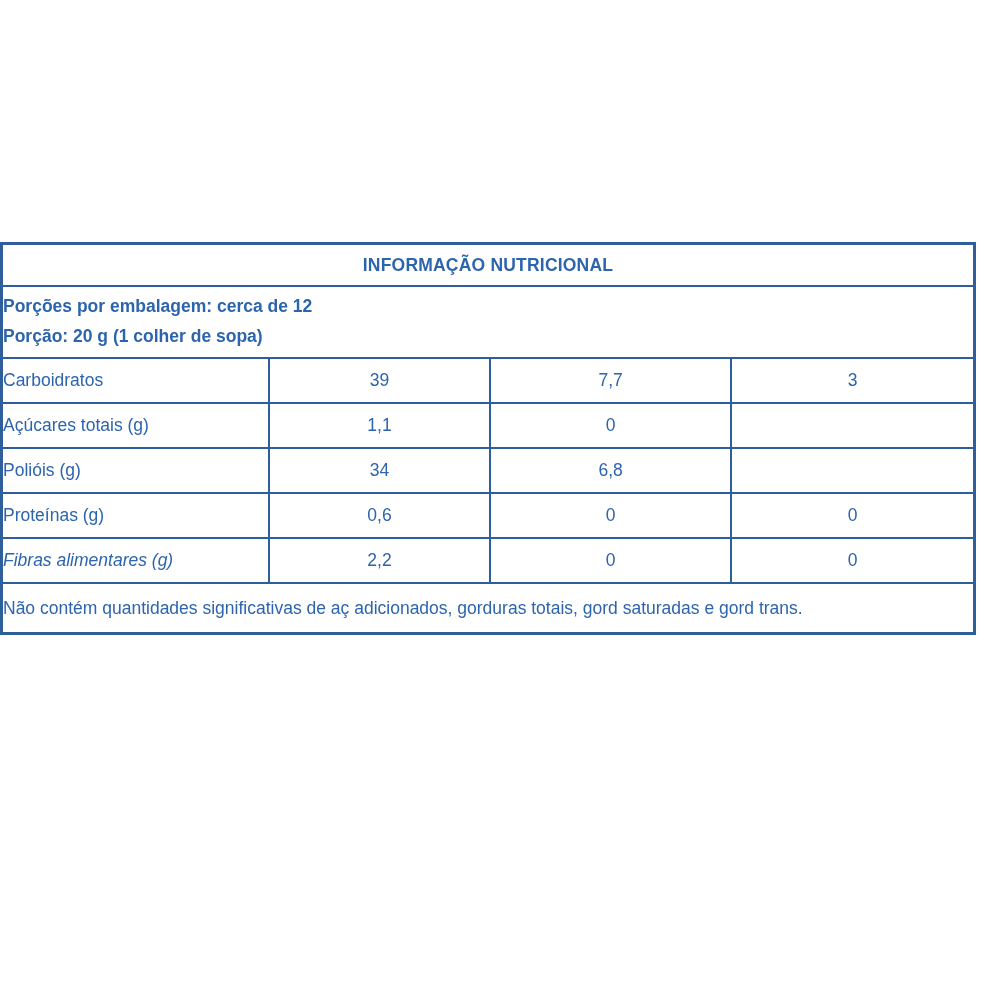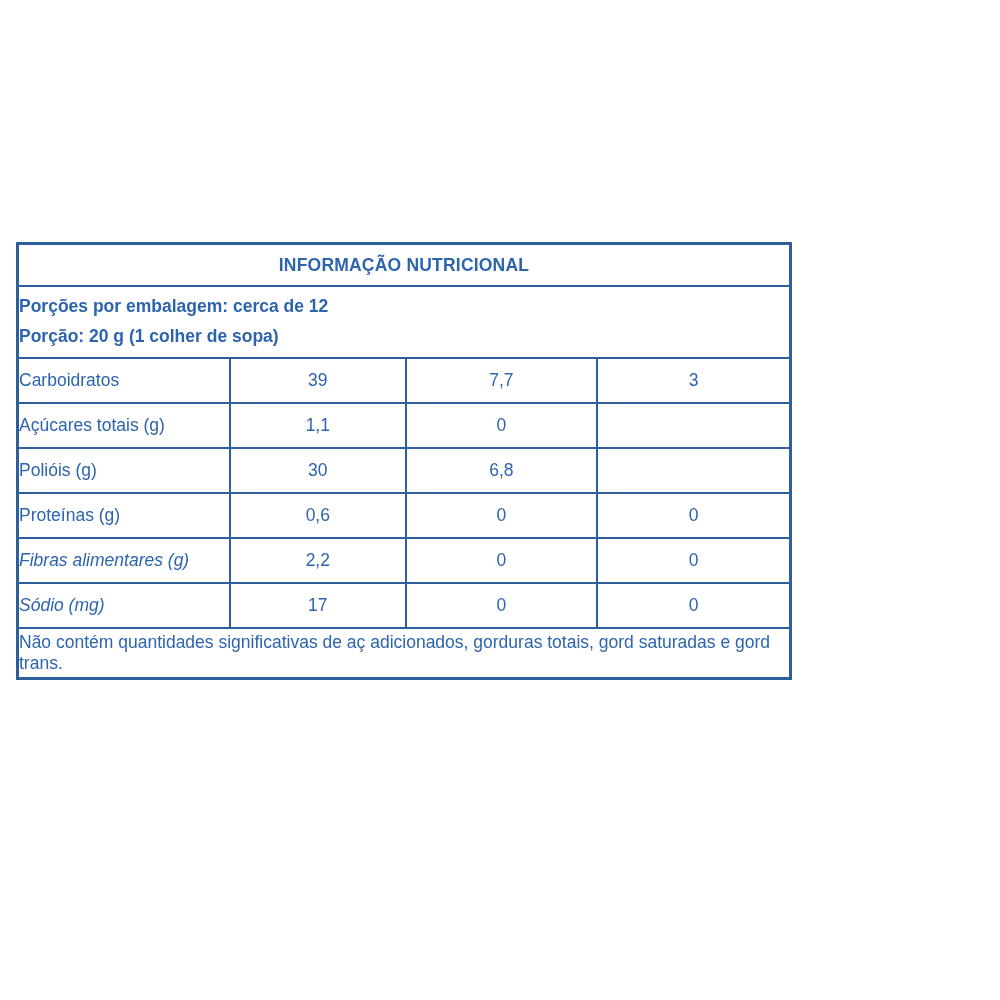--- a/index.html
+++ b/index.html
@@ -11,23 +11,23 @@
     font-family: "Liberation Sans", sans-serif;
   }
   .page {
     position: relative;
     width: 1000px;
     height: 1000px;
     background: #ffffff;
   }
   .table-wrap {
     position: absolute;
-    left: 16px;
+    left: 0;
     top: 242px;
-    width: 776px;
+    width: 976px;
   }
   table.nutri {
     width: 100%;
     border-collapse: collapse;
     border: 3px solid #2f5f9b;
     table-layout: fixed;
   }
   table.nutri td {
     border: 2px solid #2f5f9b;
     color: #2d64ae;
@@ -106,42 +106,36 @@
           <td class="val-cell">3</td>
         </tr>
         <tr class="data-row">
           <td class="label-cell">Açúcares totais (g)</td>
           <td class="val-cell">1,1</td>
           <td class="val-cell">0</td>
           <td class="val-cell"></td>
         </tr>
         <tr class="data-row">
           <td class="label-cell">Polióis (g)</td>
-          <td class="val-cell">30</td>
+          <td class="val-cell">34</td>
           <td class="val-cell">6,8</td>
           <td class="val-cell"></td>
         </tr>
         <tr class="data-row">
           <td class="label-cell">Proteínas (g)</td>
           <td class="val-cell">0,6</td>
           <td class="val-cell">0</td>
           <td class="val-cell">0</td>
         </tr>
         <tr class="data-row italic">
           <td class="label-cell">Fibras alimentares (g)</td>
           <td class="val-cell">2,2</td>
           <td class="val-cell">0</td>
           <td class="val-cell">0</td>
         </tr>
-        <tr class="data-row italic">
-          <td class="label-cell">Sódio (mg)</td>
-          <td class="val-cell">17</td>
-          <td class="val-cell">0</td>
-          <td class="val-cell">0</td>
-        </tr>
 
         <tr>
           <td colspan="4" class="footnote-cell">Não contém quantidades significativas de aç adicionados, gorduras totais, gord saturadas e gord trans.</td>
         </tr>
       </tbody>
     </table>
   </div>
 </div>
 
 </body></html>

